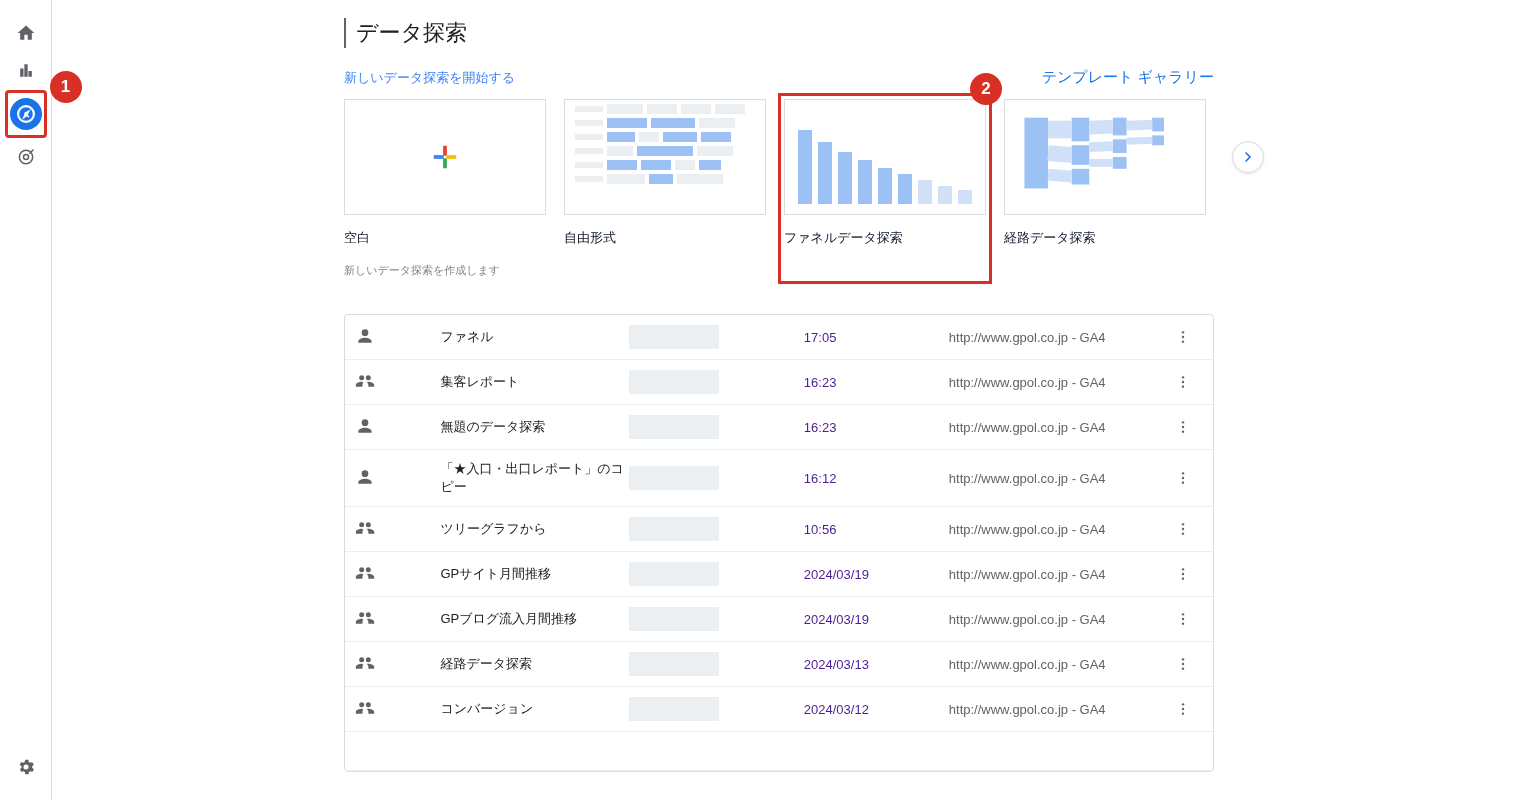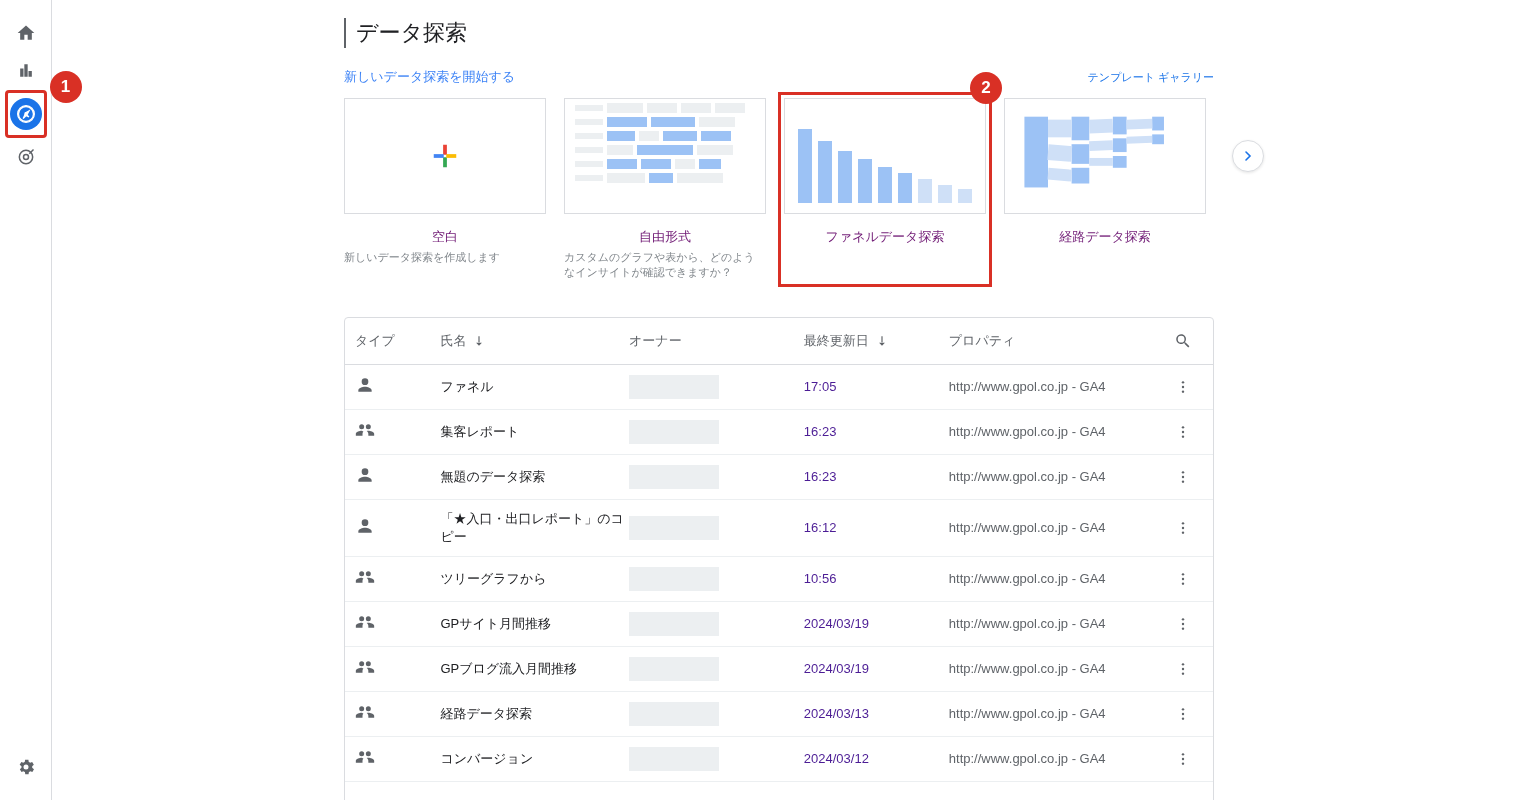--- a/index.html
+++ b/index.html
@@ -73,37 +73,37 @@
       color: #202124;
       border-left: 2px solid #5f6368;
       padding-left: 10px;
       margin-bottom: 20px;
     }
     .subtitle-row {
       display: flex; justify-content: space-between; align-items: center;
       margin-bottom: 12px;
     }
     .subtitle { color: #3b82f6; font-size: 13px; }
-    .gallery-link { color: #1a73e8; font-size: 11px; cursor: pointer; }
+    .gallery-link { color: #1a73e8; font-size: 15px; cursor: pointer; }
 
     .templates-row { display: flex; gap: 18px; position: relative; margin-bottom: 36px; }
     .template-card {
       width: 202px;
       cursor: pointer;
       position: relative;
     }
     .card-preview {
       width: 202px; height: 116px;
       border: 1px solid #dadce0;
       background: #fff;
       display: flex; align-items: center; justify-content: center;
       margin-bottom: 14px;
       overflow: hidden;
     }
-    .card-title { font-size: 13px; color: #701a75; margin-bottom: 4px; text-align: center; }
+    .card-title { font-size: 13px; color: #0f172a; margin-bottom: 16px; }
     .card-desc { font-size: 11px; color: #80868b; line-height: 1.4; }
 
     .card-highlight {
       position: absolute;
       top: -6px; left: -6px; right: -6px; bottom: -6px;
       border: 3px solid #d93025;
       pointer-events: none;
     }
     .anno-2 { top: -26px; right: -16px; }
 
@@ -272,21 +272,20 @@
                 </div>
               <div class="ff-row">
                   <span class="ff-lbl"></span>
                   <span class="ff-gap" style="width:38px"></span>
                   <span class="ff-bar" style="width:24px"></span>
                   <span class="ff-gap" style="width:46px"></span>
                 </div>
             </div>
           </div>
           <div class="card-title">自由形式</div>
-          <div class="card-desc">カスタムのグラフや表から、どのようなインサイトが確認できますか？</div>
         </div>
 
         <div class="template-card" style="position:relative">
           <div class="card-highlight"></div>
           <div class="anno-badge anno-2">2</div>
           <div class="card-preview">
             <div class="fn-wrap">
               <div class="fn-bar" style="height:74px"></div>
               <div class="fn-bar" style="height:62px"></div>
               <div class="fn-bar" style="height:52px"></div>
@@ -327,42 +326,20 @@
         </div>
 
         <div class="next-btn">
           <svg width="16" height="16" viewBox="0 0 24 24">
               <path d="M9 6l6 6-6 6" fill="none" stroke="currentColor" stroke-width="2.4" stroke-linecap="round"></path>
             </svg>
         </div>
       </div>
 
       <div class="table-wrap">
-        <div class="thead">
-          <div class="col-type">タイプ</div>
-          <div class="col-name">
-            <span>氏名</span>
-            <svg class="sort-icon" viewBox="0 0 24 24">
-                <path d="M12 20l-5-5h10l-5 5zM11 4h2v10h-2z"></path>
-              </svg>
-          </div>
-          <div class="col-owner">オーナー</div>
-          <div class="col-date">
-            <span>最終更新日</span>
-            <svg class="sort-icon" viewBox="0 0 24 24">
-                <path d="M12 20l-5-5h10l-5 5zM11 4h2v10h-2z"></path>
-              </svg>
-          </div>
-          <div class="col-prop">プロパティ</div>
-          <div class="col-act search-btn">
-            <svg width="18" height="18" viewBox="0 0 24 24">
-                <path d="M15.5 14h-.8l-.3-.3a6.5 6.5 0 10-.7.7l.3.3v.8l5 5 1.5-1.5-5-5zm-6 0a4.5 4.5 0 110-9 4.5 4.5 0 010 9z" fill="currentColor"></path>
-              </svg>
-          </div>
-        </div>
         <div id="rows">
             <div class="row">
               <div class="col-type"><svg viewBox="0 0 24 24">
                   <path d="M12 12a4 4 0 100-8 4 4 0 000 8zm0 2c-3 0-8 1.5-8 4.5V20h16v-1.5c0-3-5-4.5-8-4.5z"></path>
                 </svg></div>
               <div class="col-name">ファネル</div>
               <div class="col-owner">
                 <div class="owner-cell"></div>
               </div>
               <div class="col-date">17:05</div>

